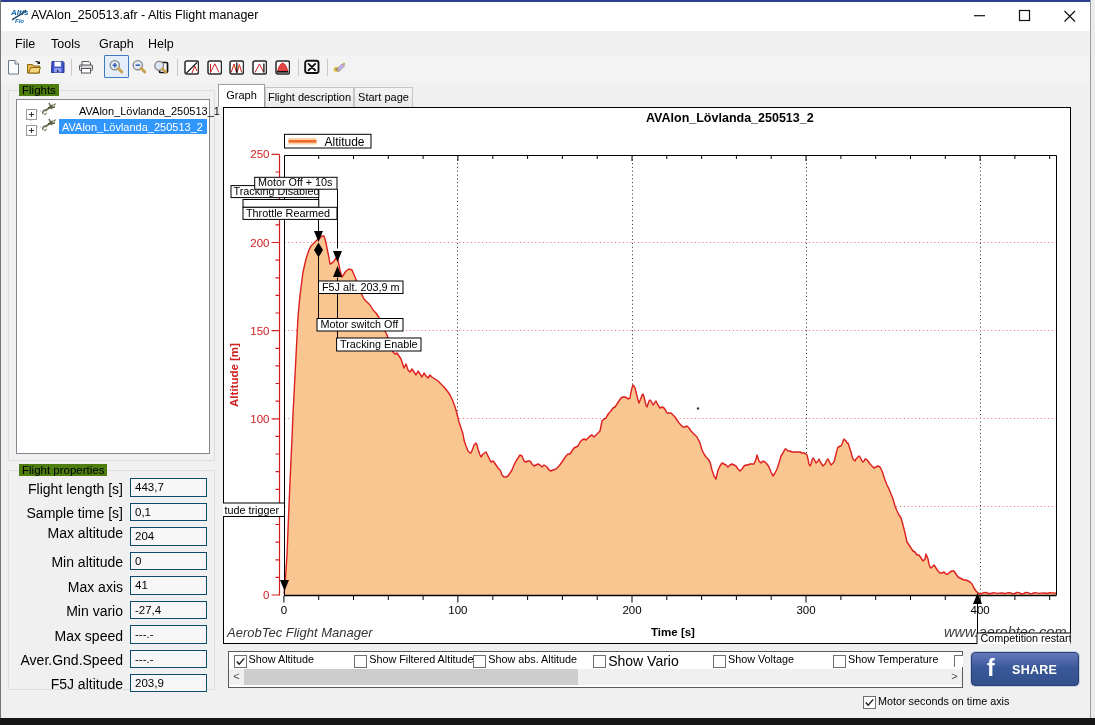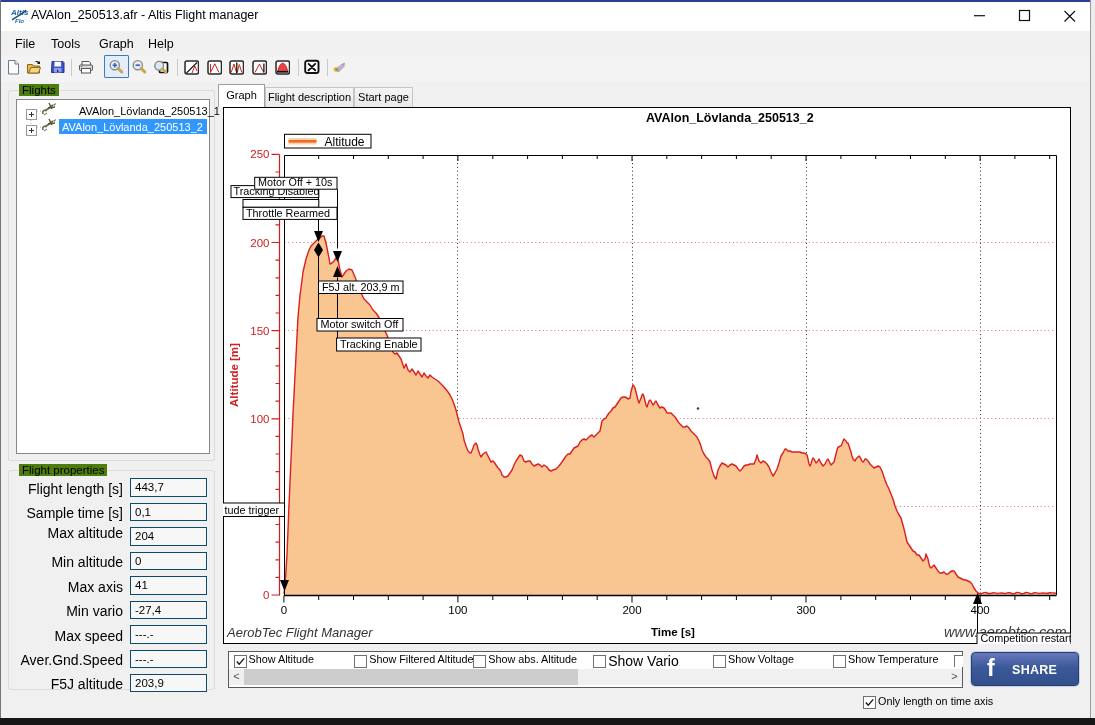--- a/index.html
+++ b/index.html
@@ -282,18 +282,18 @@
 <div class="sthumb"></div>
 </div>
 <div class="share">
 <div style="position:absolute;left:15px;top:2px;color:#fff;font-size:23px;font-weight:bold;font-family:'Liberation Sans',sans-serif">f</div>
 <div style="position:absolute;left:40px;top:10px;color:#fff;font-size:12.5px;font-weight:bold;letter-spacing:0.3px">SHARE</div>
 </div>
 <div style="position:absolute;left:863px;top:695px;width:13px;height:13px"><svg width="13" height="13" viewBox="0 0 13 13">
       <rect x="0.5" y="0.5" width="12" height="12" fill="#fff" stroke="#707070"></rect>
       <path d="M2.8,6.5 L5.2,9.2 L10.2,3.4" fill="none" stroke="#1a1a1a" stroke-width="1.4"></path>
     </svg></div>
-<div style="position:absolute;left:878px;top:694.5px;font-size:10.8px;white-space:nowrap">Only length on time axis</div>
+<div style="position:absolute;left:878px;top:694.5px;font-size:10.8px;white-space:nowrap">Motor seconds on time axis</div>
 
 <div class="abs" style="left:0;top:0;width:1px;height:719px;background:#767676"></div>
 <div class="abs" style="left:1090px;top:0;width:1px;height:719px;background:#9a9a9a"></div>
 <div class="abs" style="left:1091px;top:0;width:4px;height:725px;background:#ececec"></div>
 <div class="abs" style="left:0;top:718px;width:1095px;height:7px;background:#161616"></div>
 
 </body></html>

